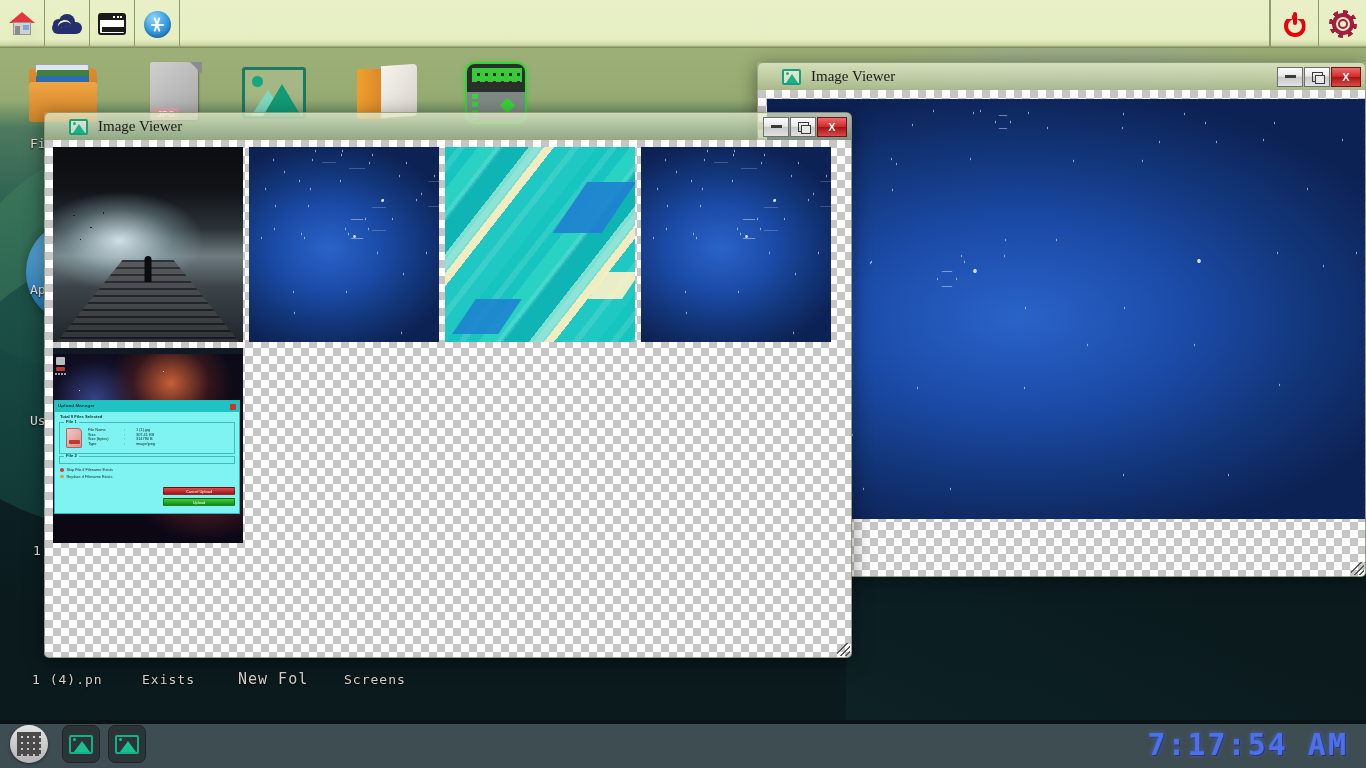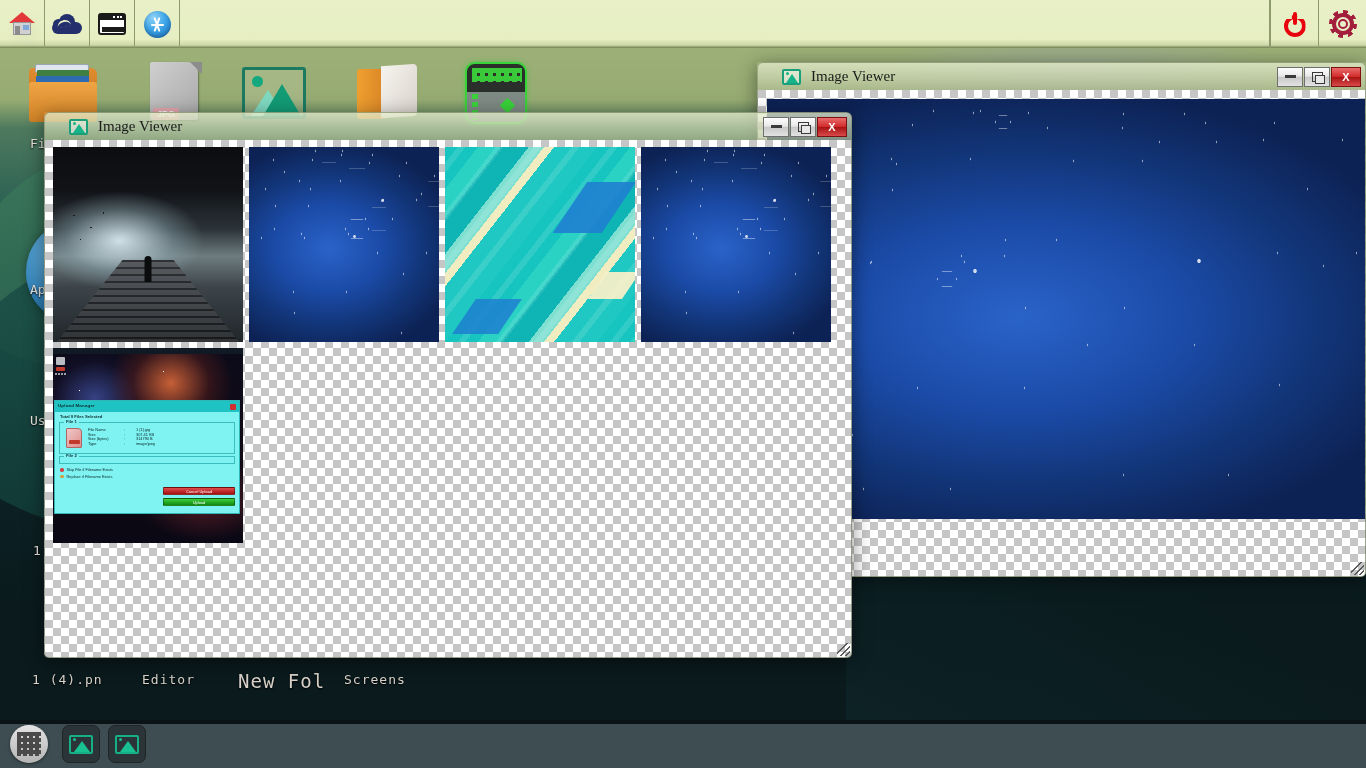--- a/index.html
+++ b/index.html
@@ -586,24 +586,24 @@
   <span class="lbl" style="font-size:13px; color:#e8e4de; font-family:'DejaVu Sans Mono',monospace; text-shadow:0 1px 2px #000;">Us</span>
 </div>
 <div style="position:absolute; left:33px; top:541px; z-index:6;">
   <span class="lbl" style="font-size:13px; color:#e8e4de; font-family:'DejaVu Sans Mono',monospace; text-shadow:0 1px 2px #000;">1</span>
 </div>
 
 <div style="position:absolute; left:32px; top:670px; z-index:6;">
   <span class="lbl" style="font-size:13px; color:#d8d2ca; font-family:'DejaVu Sans Mono',monospace; letter-spacing:1px; text-shadow:0 1px 2px #000;">1 (4).pn</span>
 </div>
 <div style="position:absolute; left:142px; top:670px; z-index:6;">
-  <span class="lbl" style="font-size:13px; color:#d8d2ca; font-family:'DejaVu Sans Mono',monospace; letter-spacing:1px; text-shadow:0 1px 2px #000;">Editor</span>
+  <span class="lbl" style="font-size:13px; color:#d8d2ca; font-family:'DejaVu Sans Mono',monospace; letter-spacing:1px; text-shadow:0 1px 2px #000;">Exists</span>
 </div>
 <div style="position:absolute; left:238px; top:670px; z-index:6;">
-  <span class="lbl" style="font-size:19px; color:#d8d2ca; font-family:'DejaVu Sans Mono',monospace; letter-spacing:1px; text-shadow:0 1px 2px #000;">New Fol</span>
+  <span class="lbl" style="font-size:15px; color:#d8d2ca; font-family:'DejaVu Sans Mono',monospace; letter-spacing:1px; text-shadow:0 1px 2px #000;">New Fol</span>
 </div>
 <div style="position:absolute; left:344px; top:670px; z-index:6;text-align:right;">
   <span class="lbl" style="font-size:13px; color:#d8d2ca; font-family:'DejaVu Sans Mono',monospace; letter-spacing:1px; text-shadow:0 1px 2px #000;">Screens</span>
 </div>
 
 <div class="win" style="left:757px; top:62px; width:609px; z-index:21;">
   <div class="titlebar">
     <span class="ticon">
         <i class="s"></i>
         <i class="m"></i>
@@ -878,13 +878,14 @@
         </span>
     </div>
     <div class="task">
       <span class="tg">
           <i class="s"></i>
           <i class="m"></i>
         </span>
     </div>
   </div>
   <div class="spacer"></div>
+  <div class="clock">7:17:54 AM</div>
 </div>
 
 </body></html>

